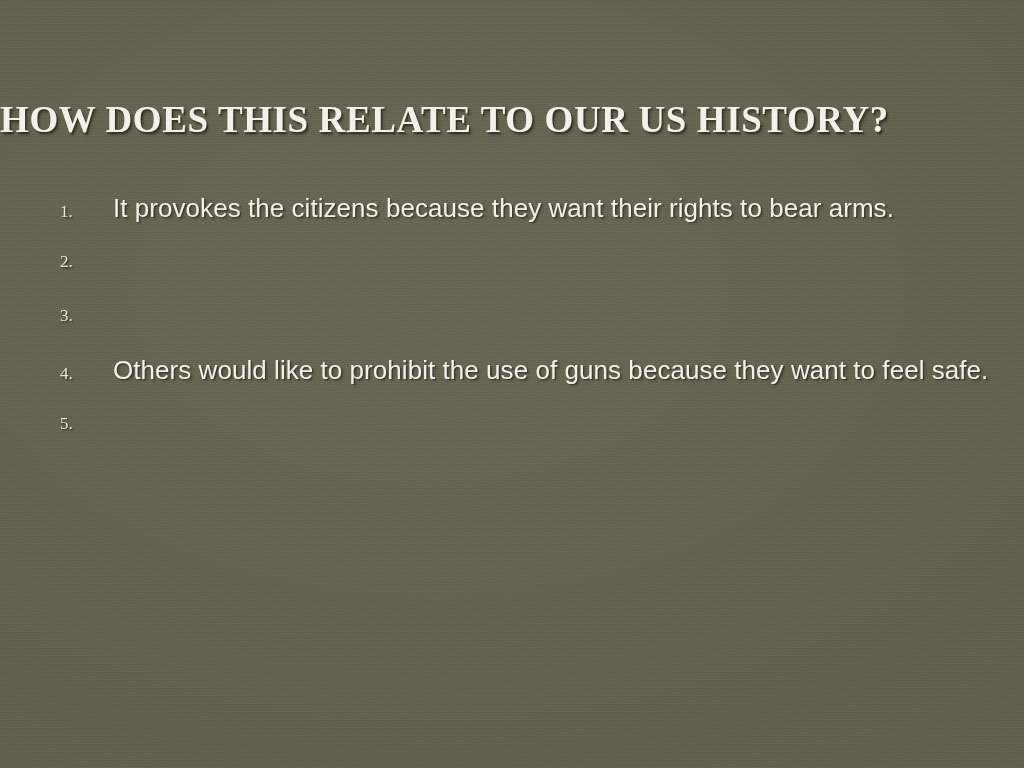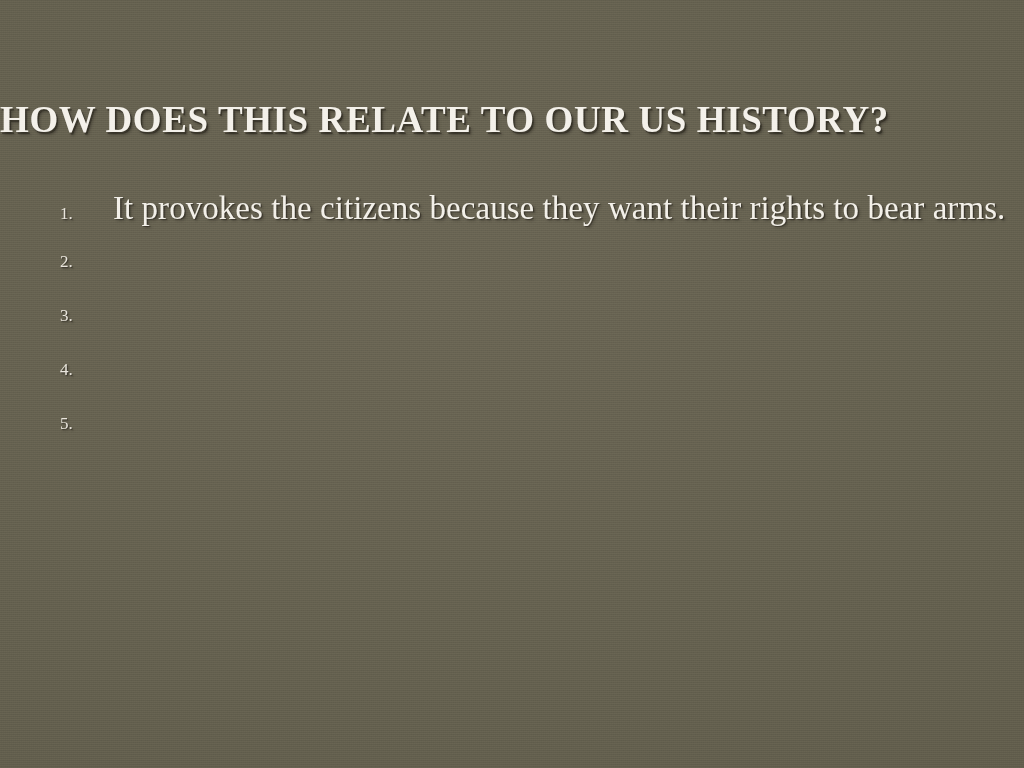--- a/index.html
+++ b/index.html
@@ -79,22 +79,22 @@
     font-size: 17px;
     line-height: 30px;
     color: #eae6dd;
     text-align: left;
     text-shadow:
       1px 1px 0 rgba(38,34,26,.5),
       1.8px 1.8px 2px rgba(30,27,20,.33);
   }
   .item-text {
     flex: 0 1 auto;
-    font-family: Liberation Serif, serif;
-    font-size: 33px;
+    font-family: Liberation Sans, sans-serif;
+    font-size: 26px;
     line-height: 30px;
     letter-spacing: .05px;
     color: #f3f0e9;
     text-shadow:
       1.3px 1.3px 0 rgba(38,34,26,.5),
       2.2px 2.2px 2.4px rgba(30,27,20,.34);
   }
 </style>
 </head>
 <body>
@@ -115,20 +115,21 @@
     <div class="list-item">
       <span class="item-number">2.</span>
     </div>
 
     <div class="list-item">
       <span class="item-number">3.</span>
     </div>
 
     <div class="list-item">
       <span class="item-number">4.</span>
+      <span class="item-text">Others would like to prohibit the use of guns because they want to feel safe.</span>
     </div>
 
     <div class="list-item">
       <span class="item-number">5.</span>
     </div>
 
   </div>
 
 </div>
 

